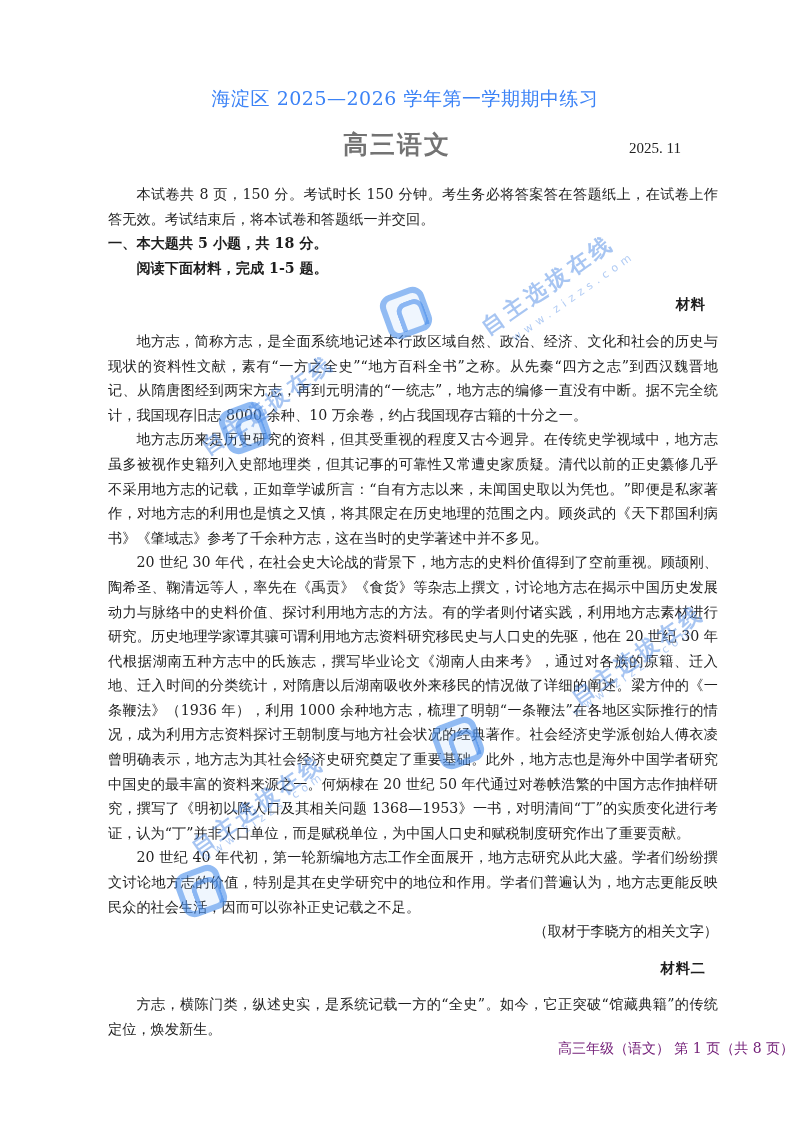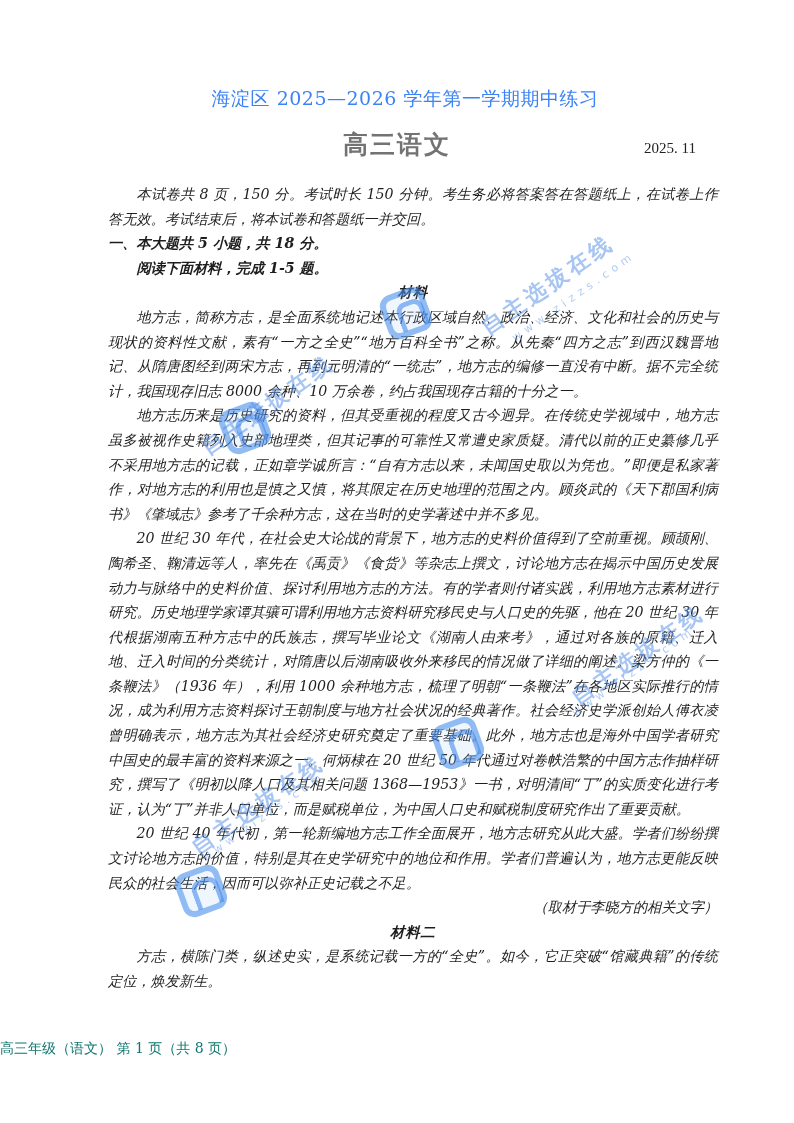--- a/index.html
+++ b/index.html
@@ -11,35 +11,35 @@
   .page { position: absolute; left: 0; top: 0; width: 794px; height: 1123px; }
   .exam-title {
     position: absolute; left: 8px; width: 794px; top: 86px; text-align: center;
     font-size: 19px; letter-spacing: 0.5px; color: #3b82f6;
   }
   .subject-title {
     position: absolute; left: 0; width: 794px; top: 128px; text-align: center;
     font-size: 25px; font-weight: bold; letter-spacing: 2px; color: #737373;
   }
   .exam-date {
-    position: absolute; left: 644px; top: 140px; font-size: 15px; color: #222;
+    position: absolute; left: 629px; top: 140px; font-size: 15px; color: #222;
     font-family: "Liberation Serif", serif;
   }
   .body-text {
     position: absolute; left: 108px; width: 610px; top: 182px;
-    font-size: 14.2px; line-height: 24.6px; text-align: justify; font-style: italic;
+    font-size: 14.2px; line-height: 24.6px; text-align: justify;
   }
   .para { margin: 0; text-indent: 2em; }
   .section-head { margin: 0; font-weight: bold; }
   .section-sub { margin: 0; text-indent: 2em; font-weight: bold; }
-  .material-head { margin: 0; text-align: center; font-weight: bold; letter-spacing: 1px; }
+  .material-head { margin: 12px; text-align: right; font-weight: bold; letter-spacing: 1px; }
   .source { margin: 0; text-align: right; }
   .footer {
-    position: absolute; left: 0; width: 794px; top: 1040px; text-align: left;
-    font-size: 14px; color: #0f766e;
+    position: absolute; left: 0; width: 794px; top: 1040px; text-align: right;
+    font-size: 14px; color: #701a75;
   }
   
   .wm { position: absolute; pointer-events: none; }
   .wm-logo {
     width: 46px; height: 46px; border: 6px solid rgba(70,140,235,0.55);
     border-radius: 12px; transform: rotate(-20deg); box-sizing: border-box;
     background: rgba(120,180,245,0.12);
   }
   .wm-logo::after {
     content: ""; position: absolute; left: 8px; top: 6px; width: 18px; height: 24px;

